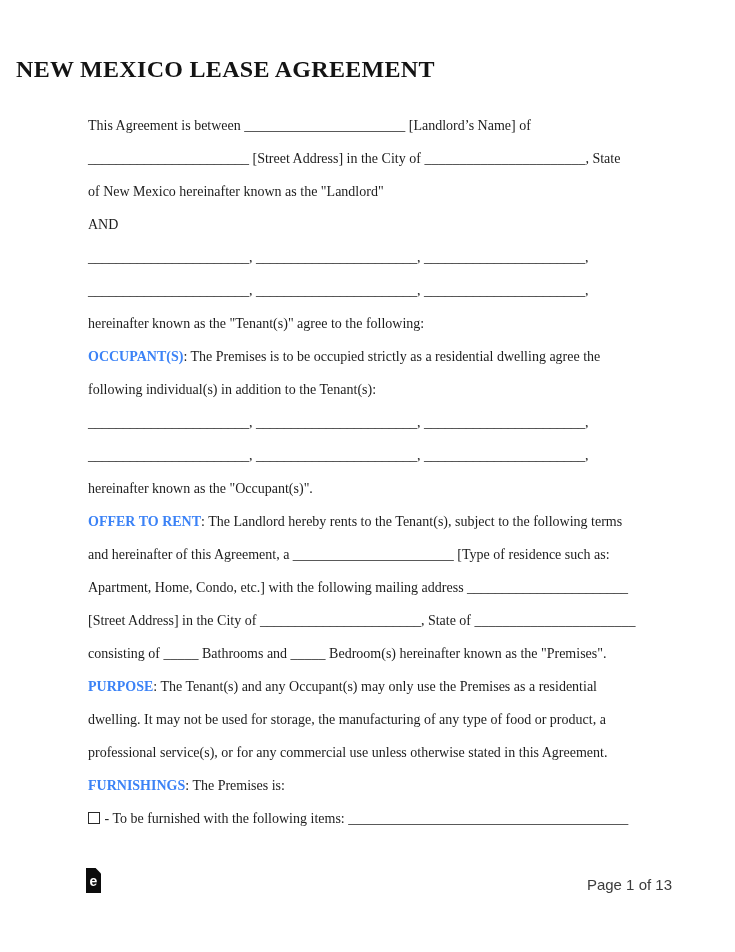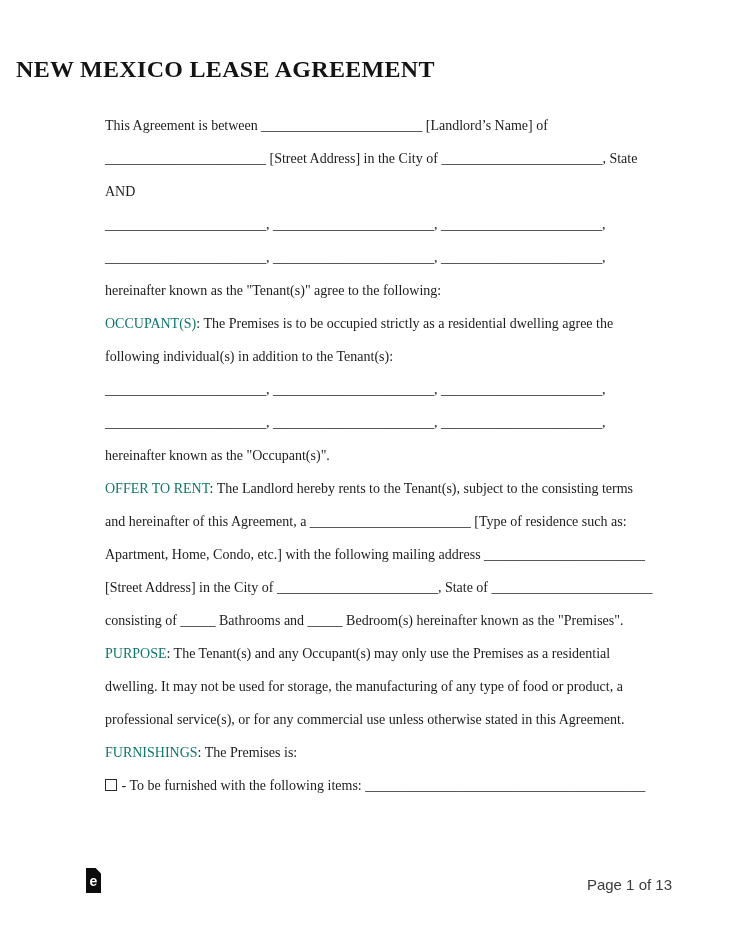--- a/index.html
+++ b/index.html
@@ -24,30 +24,29 @@
     font-weight: bold;
     color: #141414;
     letter-spacing: 0.3px;
     line-height: 34px;
   }
   .doc-body {
     position: absolute;
     left: 88px;
     top: 109px;
     width: 600px;
-    margin-left: 17px;
   }
   .line {
     height: 33px;
     line-height: 33px;
     font-size: 14px;
     white-space: pre;
     color: #1c1c1c;
   }
-  .line .bold { font-weight: normal; color: #0f766e; }
+  .line .bold { font-weight: bold; color: #3b82f6; }
   .checkbox {
     display: inline-block;
     width: 10px;
     height: 10px;
     border: 1px solid #2a2a2a;
     background: #ffffff;
     vertical-align: -1px;
     margin-right: 1px;
   }
   .logo {
@@ -81,30 +80,31 @@
 </style>
 </head>
 <body>
 
 <div class="page">
   <h1 class="title">NEW MEXICO LEASE AGREEMENT</h1>
 
   <div class="doc-body" id="doc-body">
       <div class="line"><span>This Agreement is between </span><span>_______________________</span><span> [Landlord’s Name] of</span></div>
       <div class="line"><span>_______________________</span><span> [Street Address] in the City of </span><span>_______________________</span><span>, State</span></div>
+      <div class="line"><span>of New Mexico hereinafter known as the "Landlord"</span></div>
       <div class="line"><span>AND</span></div>
       <div class="line"><span>_______________________</span><span>, </span><span>_______________________</span><span>, </span><span>_______________________</span><span>,</span></div>
       <div class="line"><span>_______________________</span><span>, </span><span>_______________________</span><span>, </span><span>_______________________</span><span>,</span></div>
       <div class="line"><span>hereinafter known as the "Tenant(s)" agree to the following:</span></div>
       <div class="line"><span class="bold">OCCUPANT(S)</span><span>: The Premises is to be occupied strictly as a residential dwelling agree the</span></div>
       <div class="line"><span>following individual(s) in addition to the Tenant(s):</span></div>
       <div class="line"><span>_______________________</span><span>, </span><span>_______________________</span><span>, </span><span>_______________________</span><span>,</span></div>
       <div class="line"><span>_______________________</span><span>, </span><span>_______________________</span><span>, </span><span>_______________________</span><span>,</span></div>
       <div class="line"><span>hereinafter known as the "Occupant(s)".</span></div>
-      <div class="line"><span class="bold">OFFER TO RENT</span><span>: The Landlord hereby rents to the Tenant(s), subject to the consisting terms</span></div>
+      <div class="line"><span class="bold">OFFER TO RENT</span><span>: The Landlord hereby rents to the Tenant(s), subject to the following terms</span></div>
       <div class="line"><span>and hereinafter of this Agreement, a </span><span>_______________________</span><span> [Type of residence such as:</span></div>
       <div class="line"><span>Apartment, Home, Condo, etc.] with the following mailing address </span><span>_______________________</span></div>
       <div class="line"><span>[Street Address] in the City of </span><span>_______________________</span><span>, State of </span><span>_______________________</span></div>
       <div class="line"><span>consisting of </span><span>_____</span><span> Bathrooms and </span><span>_____</span><span> Bedroom(s) hereinafter known as the "Premises".</span></div>
       <div class="line"><span class="bold">PURPOSE</span><span>: The Tenant(s) and any Occupant(s) may only use the Premises as a residential</span></div>
       <div class="line"><span>dwelling. It may not be used for storage, the manufacturing of any type of food or product, a</span></div>
       <div class="line"><span>professional service(s), or for any commercial use unless otherwise stated in this Agreement.</span></div>
       <div class="line"><span class="bold">FURNISHINGS</span><span>: The Premises is:</span></div>
       <div class="line"><span class="checkbox"></span><span> - To be furnished with the following items: </span><span>________________________________________</span></div>
     </div>

